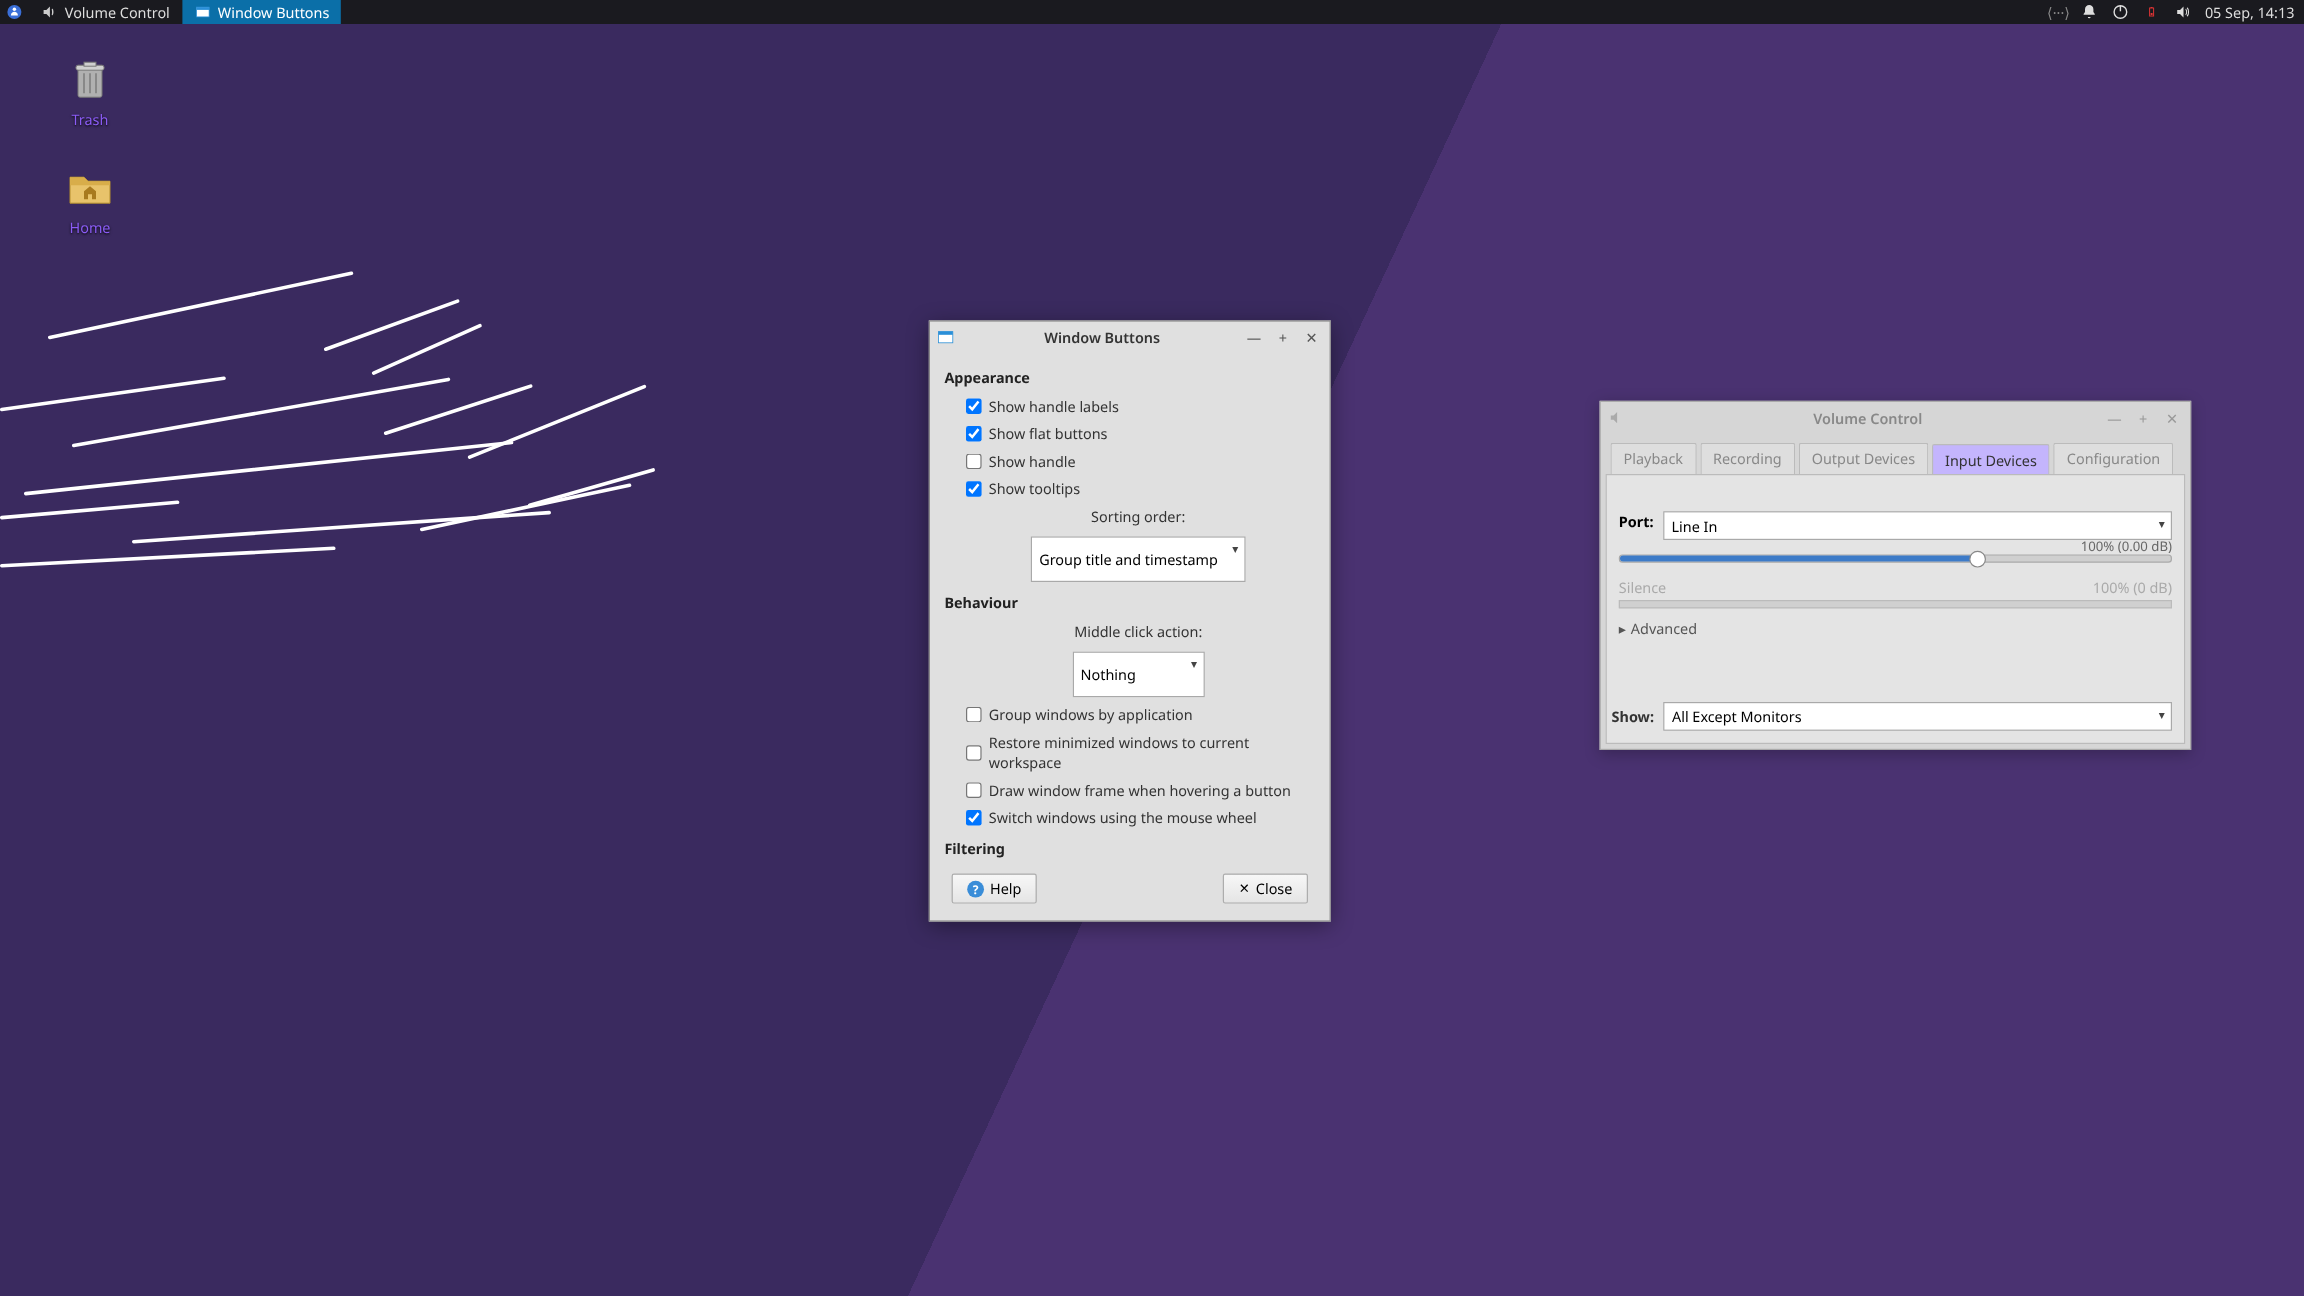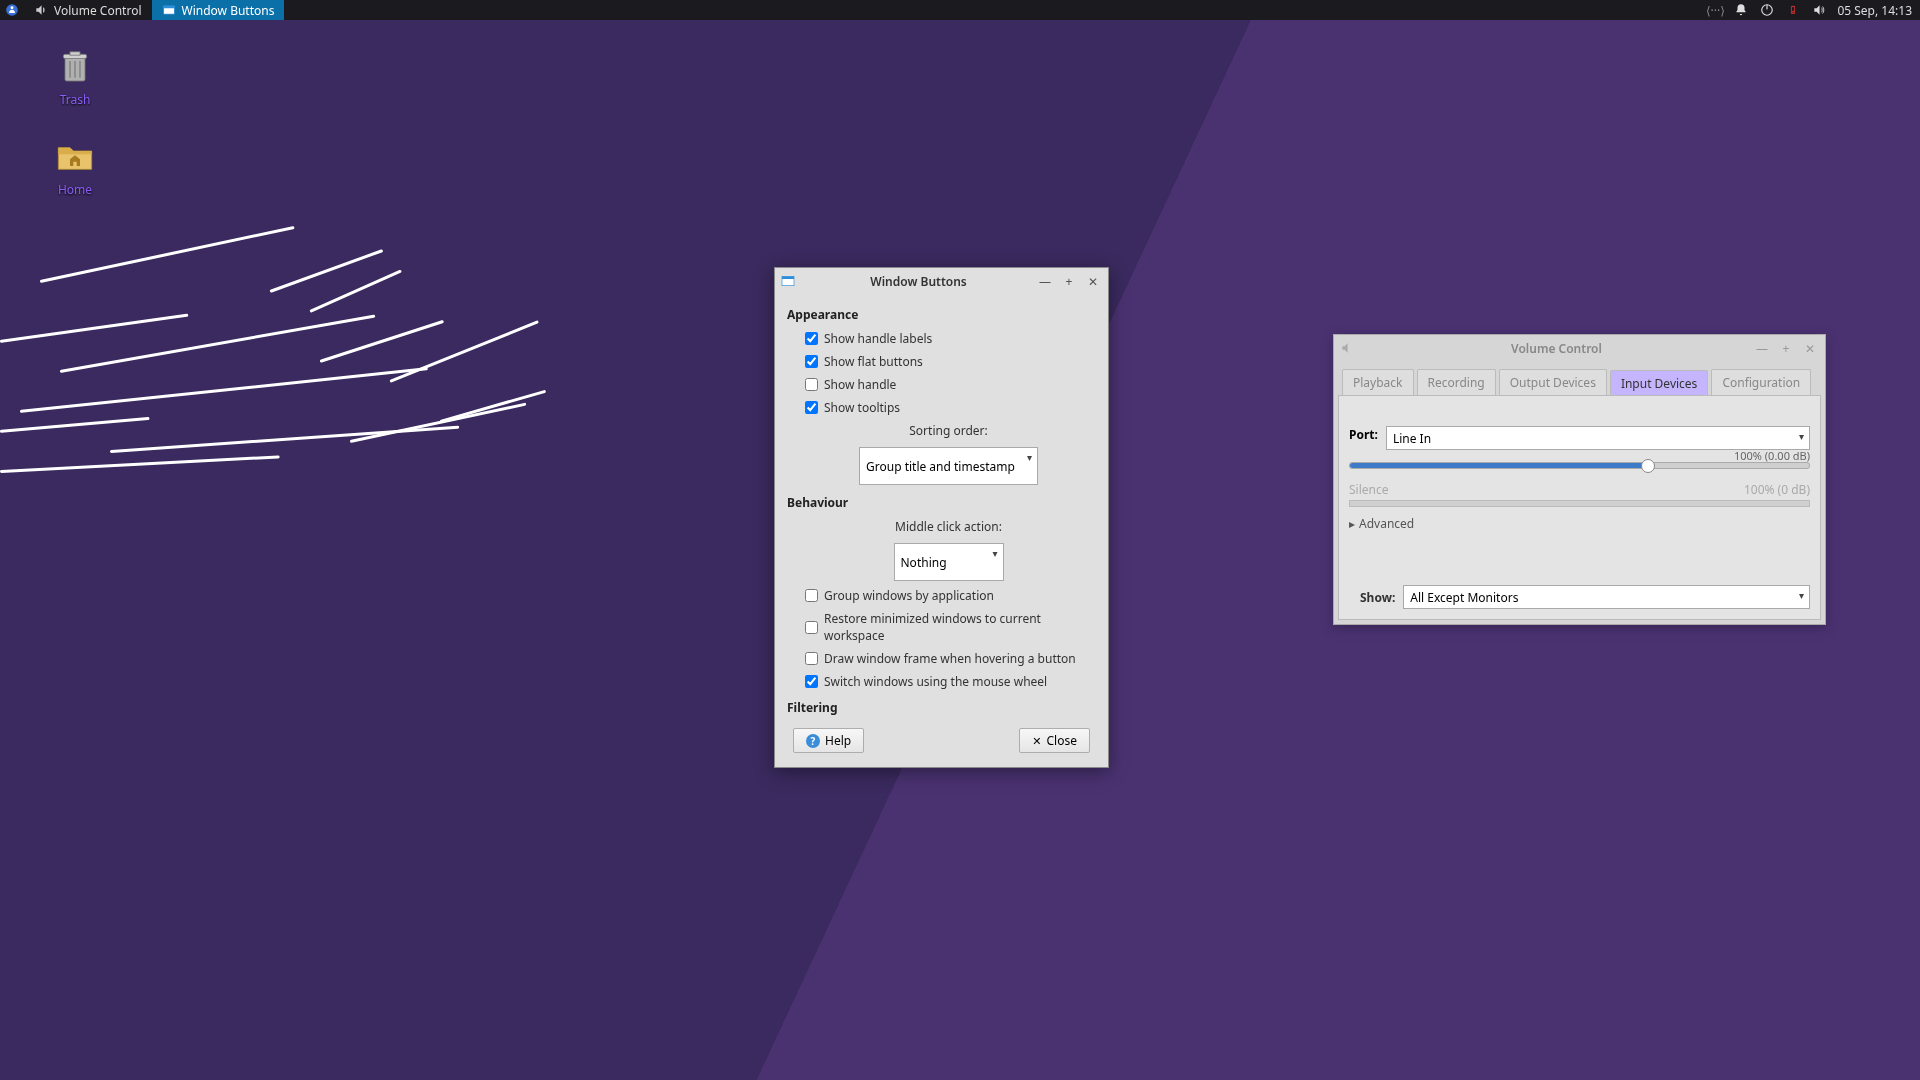--- a/index.html
+++ b/index.html
@@ -79,21 +79,21 @@
 .sl-label-r { position:absolute; right:0; top:-14px; color:#666; font-size:11px; }
 .track { height:7px; background:#cfcfcf; border:1px solid #aaa; border-radius:3px; position:relative; }
 .track .fill { position:absolute; left:0; top:0; bottom:0; background:#3d7bc8; border-radius:3px 0 0 3px; }
 .track .thumb { position:absolute; top:-4px; width:14px; height:14px; background:#fff; border:1px solid #888; border-radius:50%; margin-left:-7px; }
 
 .silence-row { display:flex; justify-content:space-between; color:#aaa; margin-top:12px; font-size:11px; }
 .sil-bar { height:7px; background:#d0d0d0; border:1px solid #bbb; margin-top:2px; }
 
 .adv { margin-top:8px; color:#555; display:flex; align-items:center; gap:4px; cursor:pointer; }
 
-.show-row { position:absolute; left:21px; right:10px; bottom:10px; display:flex; align-items:center; gap:8px; justify-content:flex-end; }
+.show-row { position:absolute; left:4px; right:10px; bottom:10px; display:flex; align-items:center; gap:8px; justify-content:flex-end; }
 .show-row .sel-wrap { flex:1; }
 .show-row select { width:100%; height:24px; }
 .show-row .shlab { font-weight:700; color:#333; }
 
 </style>
 </head>
 <body>
 
 <div>
   <div class="streak" style="left:40px; top:280px; width:260px; transform:rotate(-12deg);"></div>

